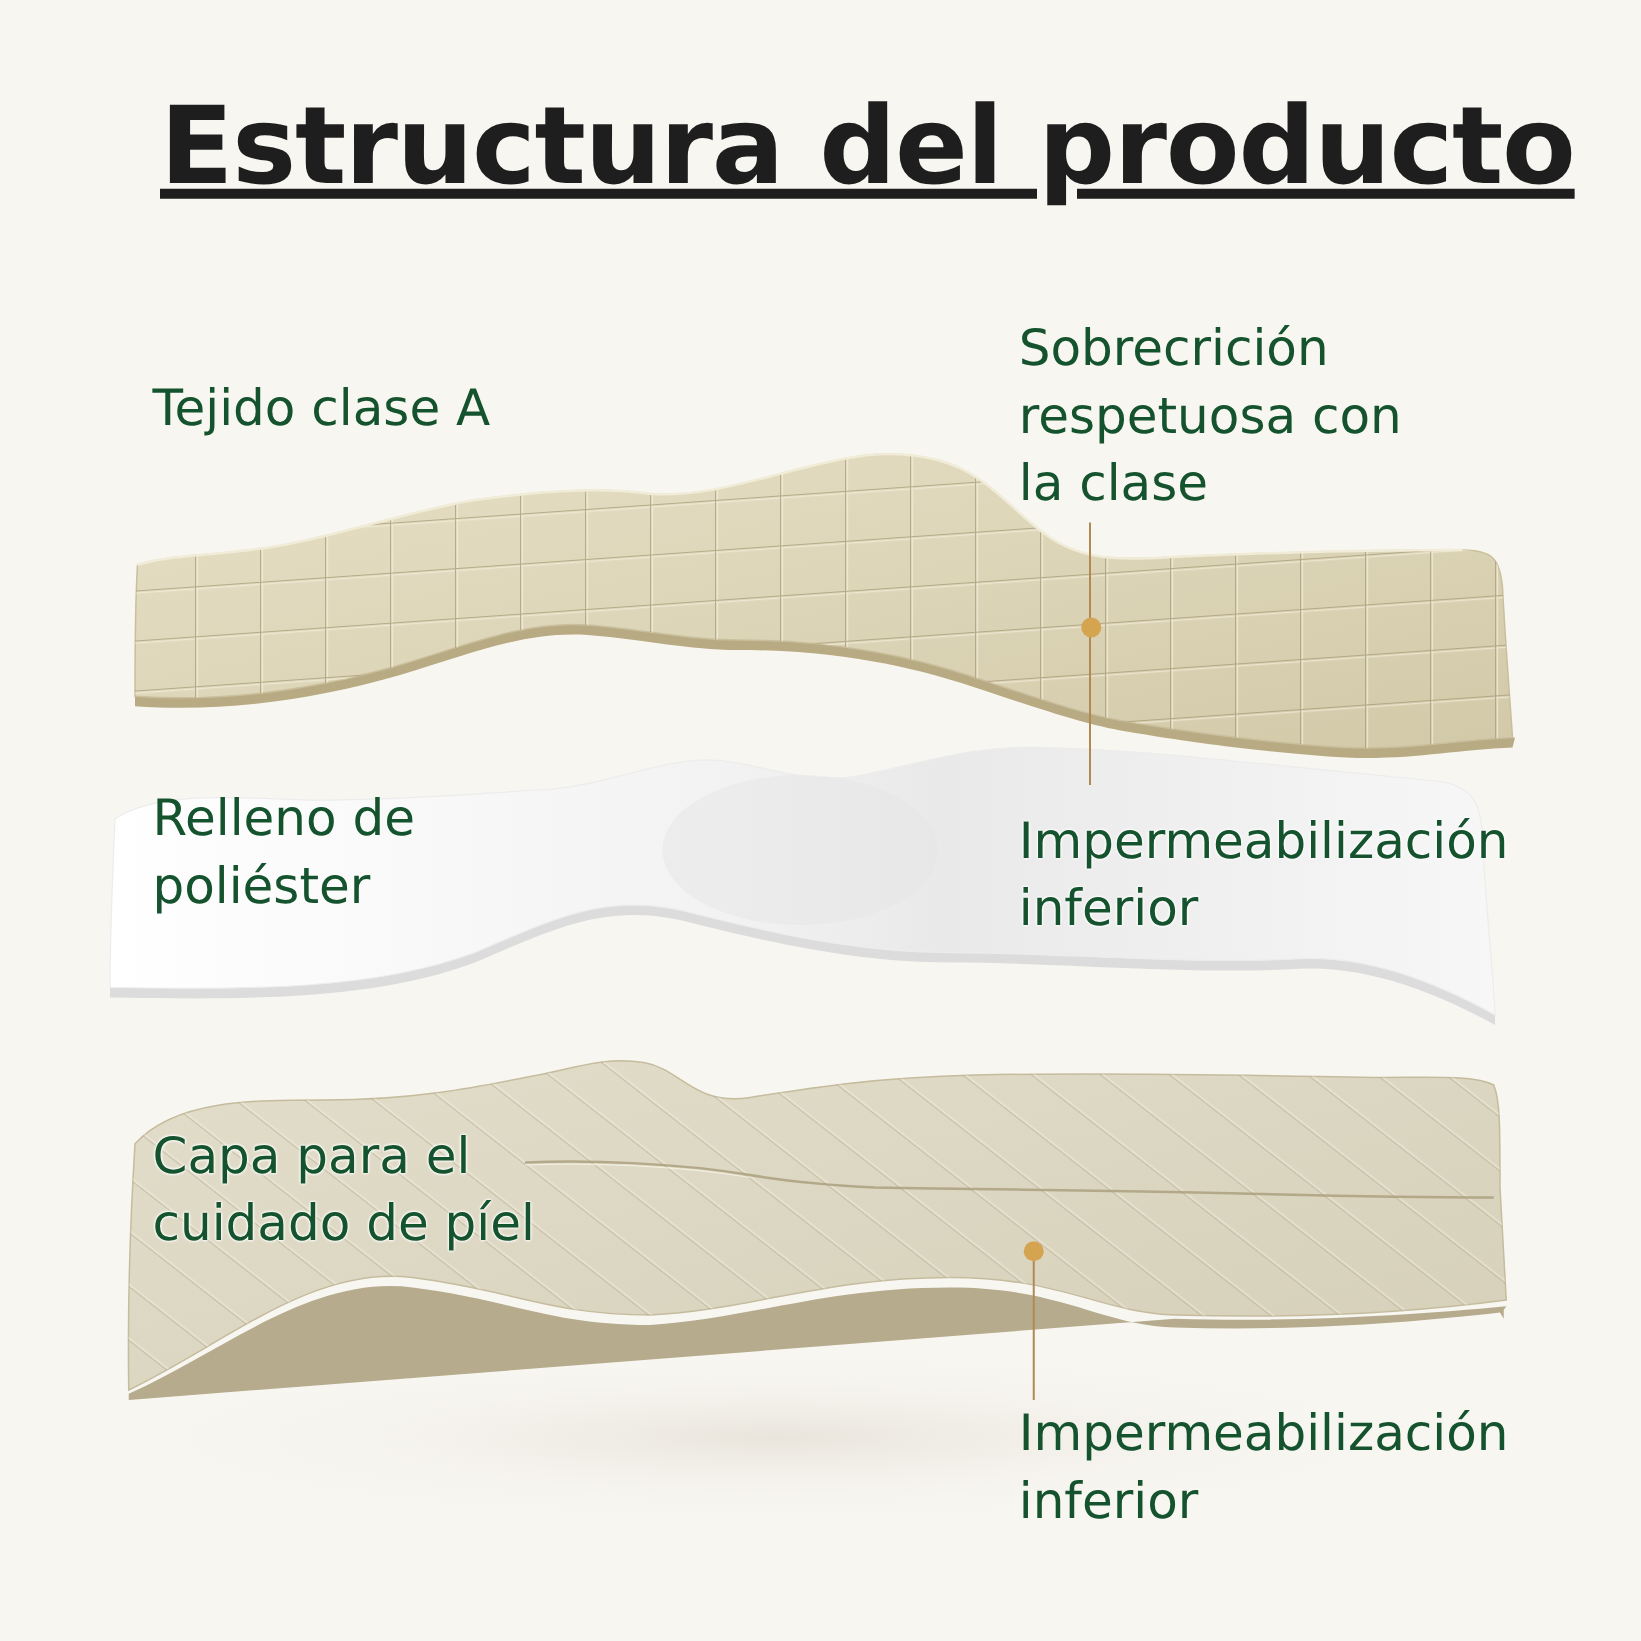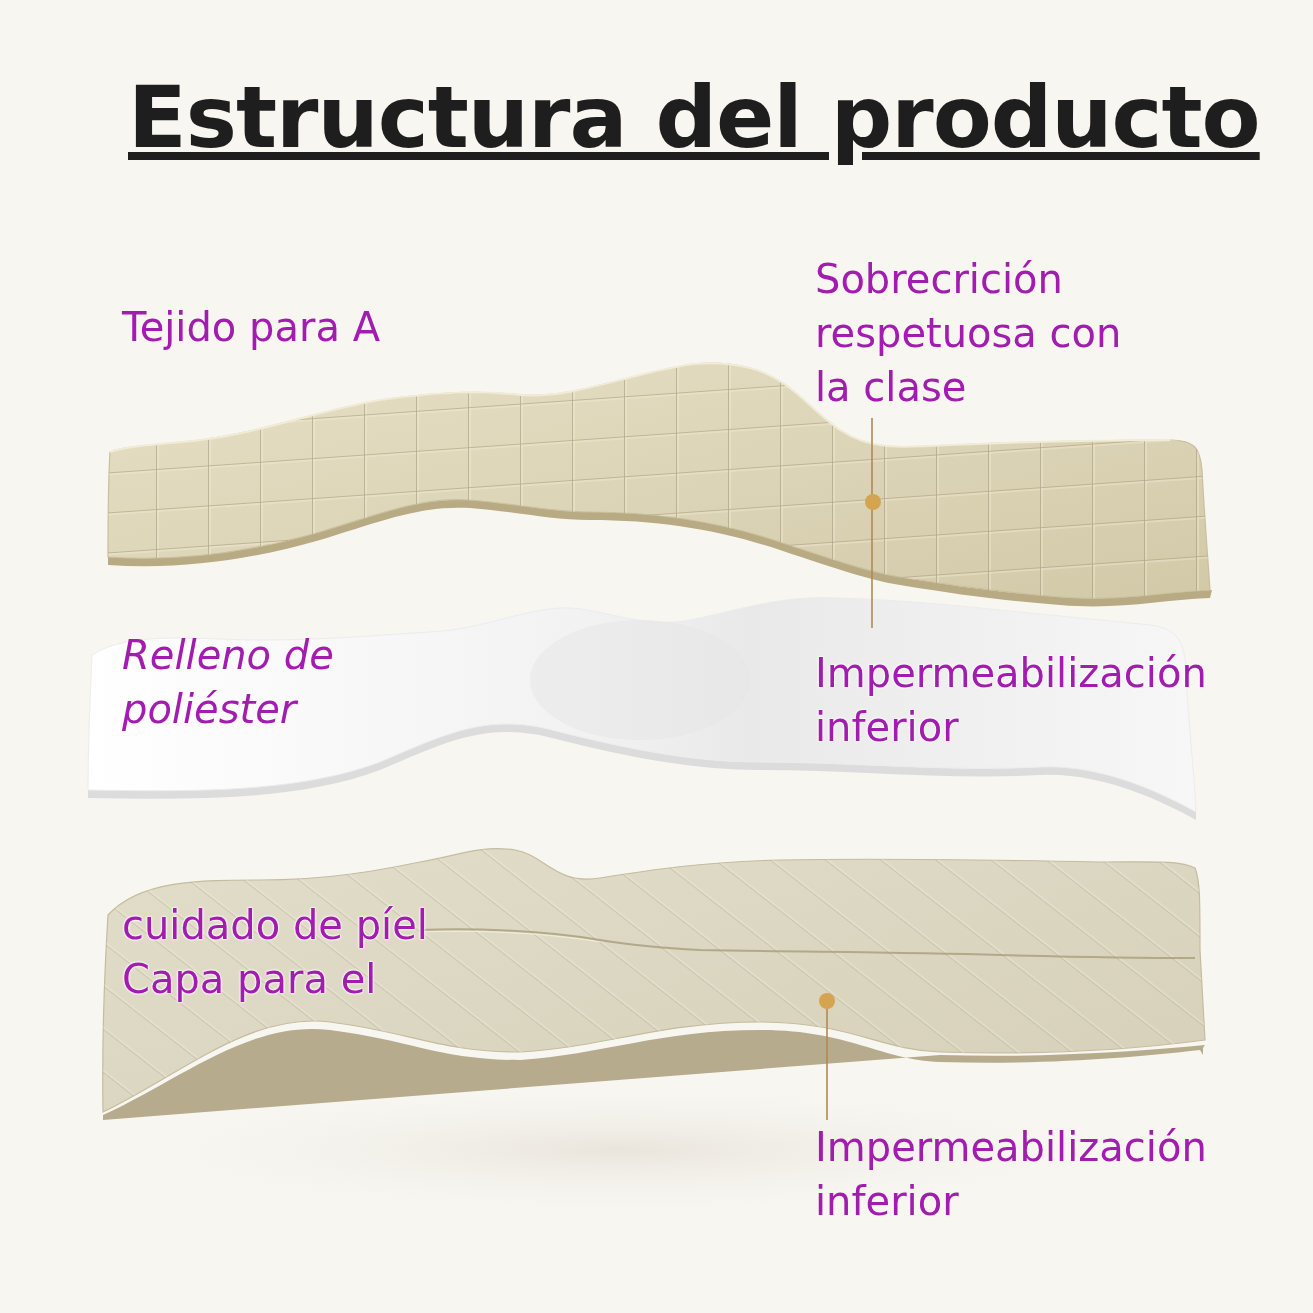--- a/index.html
+++ b/index.html
@@ -24,21 +24,21 @@
       letter-spacing: -1px;
       line-height: 1;
       color: #1e1e1e;
       white-space: nowrap;
       text-decoration: underline;
     }
     .label {
       position: absolute;
       font-size: 40px;
       line-height: 54px;
-      color: #a21caf;
+      color: #14532d;
       white-space: nowrap;
     }
     .label span { display: block; }
     .label.on-layer span {
       text-shadow: 0 0 2px #ffffff, 0 0 2px #ffffff, 0 0 3px #ffffff;
     }
     svg.art {
       position: absolute;
       left: 0;
       top: 0;
@@ -113,40 +113,40 @@
 
   <g>
     <line x1="827" y1="1000" x2="827" y2="1120" stroke="#b08a55" stroke-width="1.6"></line>
     <circle cx="827" cy="1001" r="8" fill="#d4a450"></circle>
   </g>
 </svg>
 
 <div class="title">Estructura del producto</div>
 
 <div class="label" style="left:122px; top:300px;">
-  <span>Tejido para A</span>
+  <span>Tejido clase A</span>
 </div>
 
 <div class="label" style="left:815px; top:252px;">
   <span>Sobrecrición</span>
   <span>respetuosa con</span>
   <span>la clase</span>
 </div>
 
-<div class="label" style="left:122px; top:628px;font-style:italic;">
+<div class="label" style="left:122px; top:628px;">
   <span>Relleno de</span>
   <span>poliéster</span>
 </div>
 
 <div class="label on-layer" style="left:815px; top:646px;">
   <span>Impermeabilización</span>
   <span>inferior</span>
 </div>
 
 <div class="label on-layer" style="left:122px; top:898px;">
+  <span>Capa para el</span>
   <span>cuidado de píel</span>
-  <span>Capa para el</span>
 </div>
 
 <div class="label" style="left:815px; top:1120px;">
   <span>Impermeabilización</span>
   <span>inferior</span>
 </div>
 
 </body></html>

